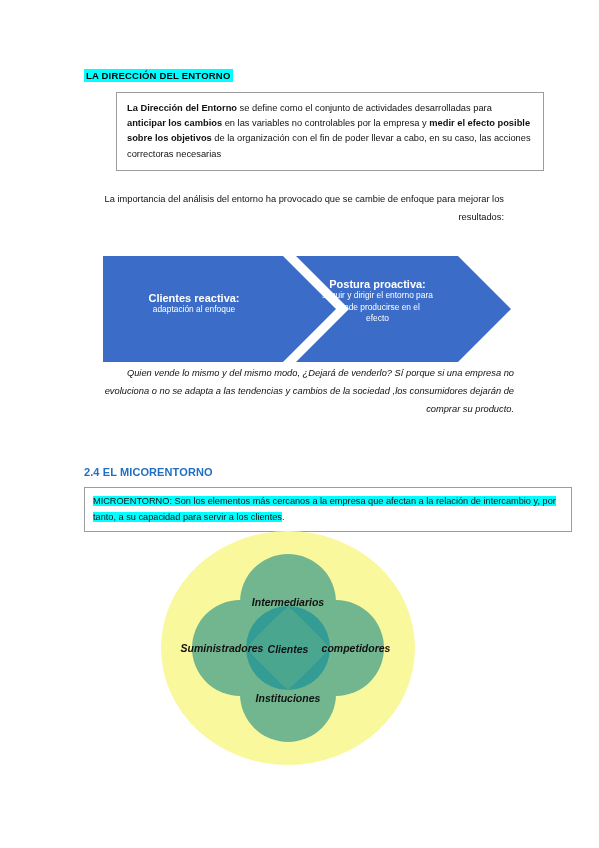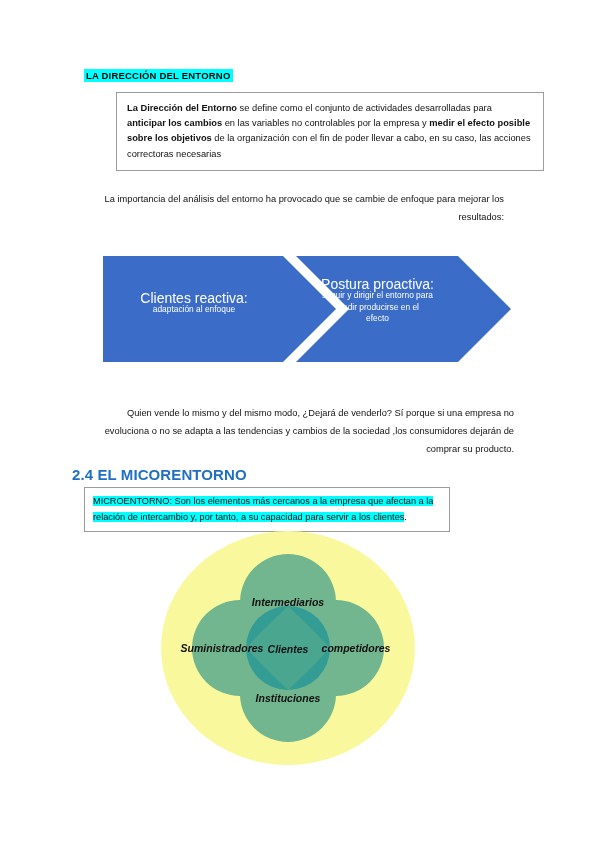--- a/index.html
+++ b/index.html
@@ -64,43 +64,44 @@
     color: #111111;
     text-align: right;
   }
   .para-intro {
     left: 84px;
     top: 190px;
     width: 420px;
   }
   .para-quien {
     left: 84px;
-    top: 404px;
+    top: 364px;
     width: 430px;
+    font-style: italic;
   }
 
   
   .arrow-wrap {
     position: absolute;
     left: 103px;
     top: 256px;
     width: 410px;
     height: 106px;
   }
   .arrow-wrap svg { display: block; }
   .arrow-label {
     position: absolute;
     text-align: center;
     color: #ffffff;
     pointer-events: none;
   }
   .arrow-label .lbl-title {
     display: block;
-    font-weight: normal;
-    font-size: 14px;
+    font-weight: bold;
+    font-size: 11px;
     line-height: 12px;
   }
   .arrow-label .lbl-body {
     display: block;
     font-size: 8.4px;
     line-height: 11.5px;
   }
   .lbl-left {
     left: 10px;
     top: 36px;
@@ -108,34 +109,34 @@
   }
   .lbl-right {
     left: 182px;
     top: 22px;
     width: 185px;
   }
 
   
   .sub-head {
     position: absolute;
-    left: 72px;
+    left: 84px;
     top: 466px;
-    font-size: 15px;
+    font-size: 11px;
     font-weight: bold;
     color: #1F6FC4;
     letter-spacing: 0.1px;
   }
 
   
   .micro-box {
     position: absolute;
     left: 84px;
     top: 487px;
-    width: 366px;
+    width: 488px;
     box-sizing: border-box;
     border: 1px solid #9c9c9c;
     padding: 5px 8px 6px 8px;
     font-size: 9.2px;
     line-height: 16px;
     color: #111111;
   }
   .micro-box .hl {
     background: #00FFFF;
   }
@@ -180,21 +181,21 @@
     </svg>
 
     <div class="arrow-label lbl-left">
       <span class="lbl-title">Clientes reactiva:</span>
       <span class="lbl-body">adaptación al enfoque</span>
     </div>
 
     <div class="arrow-label lbl-right">
       <span class="lbl-title">Postura proactiva:</span>
       <span class="lbl-body">seguir y dirigir el entorno para</span>
-      <span class="lbl-body">medir producirse en el</span>
+      <span class="lbl-body">vende producirse en el</span>
       <span class="lbl-body">efecto</span>
     </div>
   </div>
 
   <div class="para para-quien">Quien vende lo mismo y del mismo modo, ¿Dejará de venderlo? Sí porque si una empresa no evoluciona o no se adapta a las tendencias y cambios de la sociedad ,los consumidores dejarán de comprar su producto.</div>
 
   <div class="sub-head">2.4 EL MICORENTORNO</div>
 
   <div class="micro-box">
     <span class="hl">MICROENTORNO: Son los elementos más cercanos a la empresa que afectan a la relación de intercambio y, por tanto, a su capacidad para servir a los clientes</span><span>.</span>

